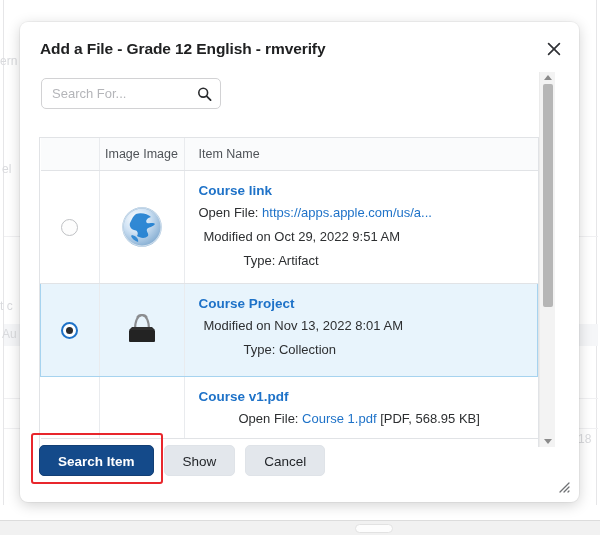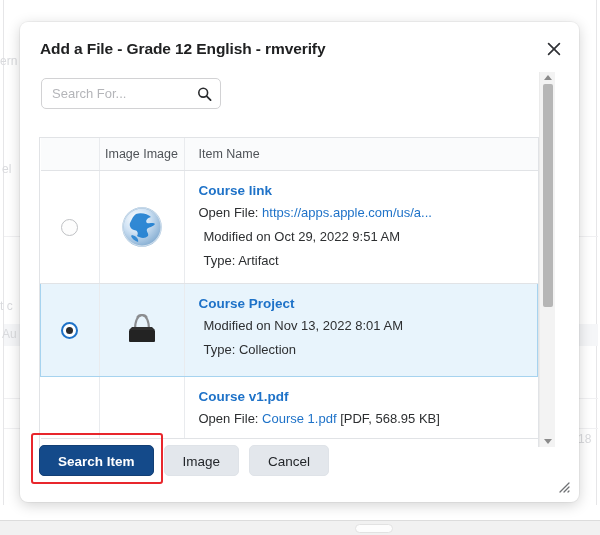--- a/index.html
+++ b/index.html
@@ -235,21 +235,21 @@
     margin-bottom: 7px;
   }
   .item-line {
     font-size: 13px;
     color: #2d2f31;
     margin-bottom: 9px;
     white-space: nowrap;
     overflow: hidden;
   }
   .item-line.indent { padding-left: 5px; }
-  .item-line:last-child { margin-bottom: 0; }
+  .item-line:last-child { margin-bottom: 0; margin-left: 40px; }
   .item-line a {
     color: #1e72c8;
     text-decoration: none;
     cursor: pointer;
   }
 
   
   .globe-icon, .clip-icon { display: block; margin: 0 auto; }
 
   
@@ -451,21 +451,21 @@
     </div>
 
     <div class="vscroll">
       <div class="vscroll-arrow up"></div>
       <div class="vscroll-thumb"></div>
       <div class="vscroll-arrow down"></div>
     </div>
 
     <div class="footer">
       <button class="btn btn-primary">Search Item</button>
-      <button class="btn btn-secondary">Image</button>
+      <button class="btn btn-secondary">Show</button>
       <button class="btn btn-secondary">Cancel</button>
     </div>
 
     <div class="highlight-ring"></div>
 
     <div class="resize-grip">
       <svg width="14" height="14" viewBox="0 0 14 14" aria-hidden="true">
         <path d="M13 4 L4 13 M13 8 L8 13 M13 12 L12 13" stroke="#6f7174" stroke-width="1.3" stroke-linecap="round"></path>
       </svg>
     </div>

